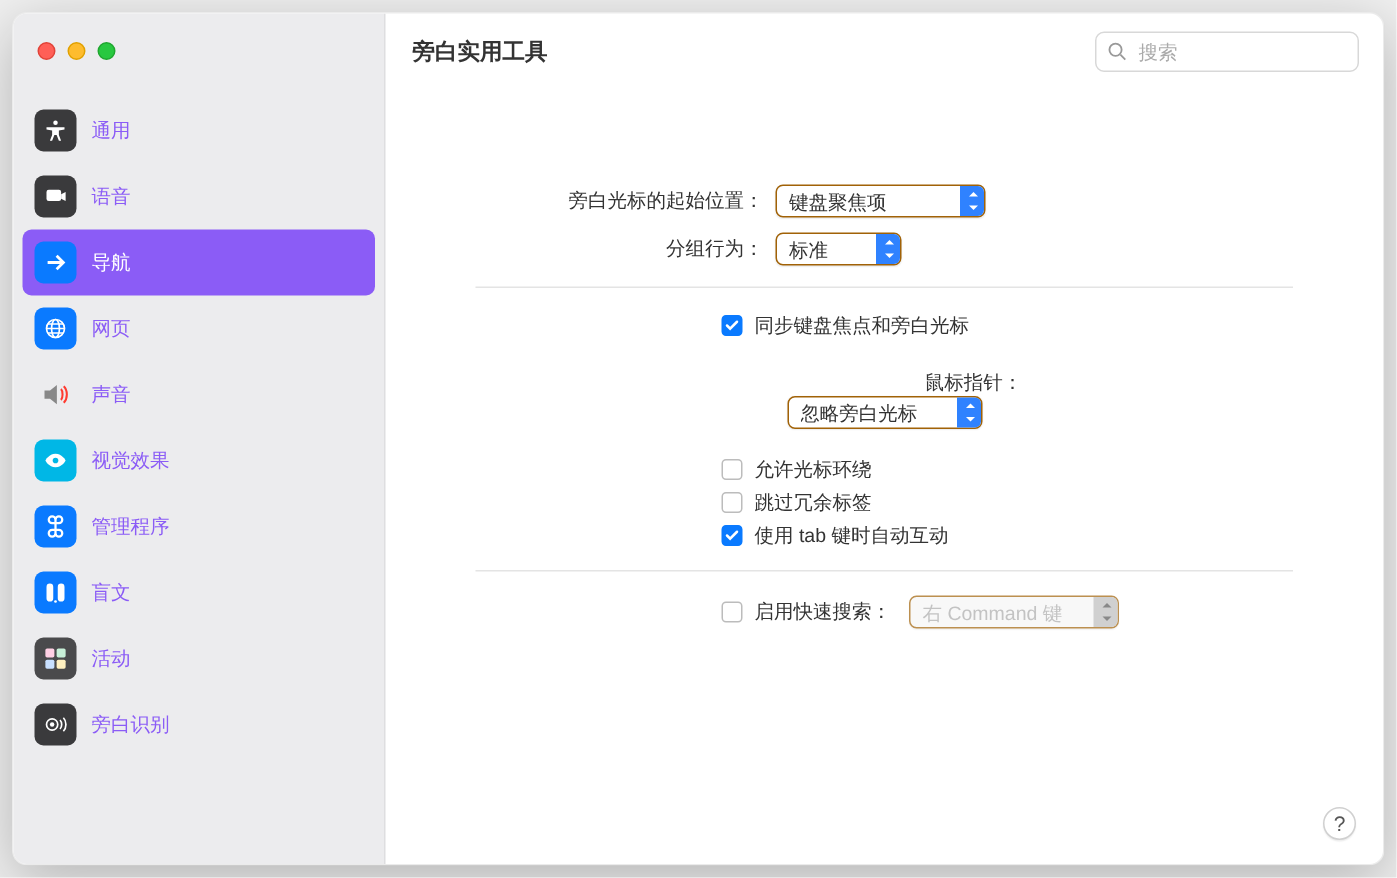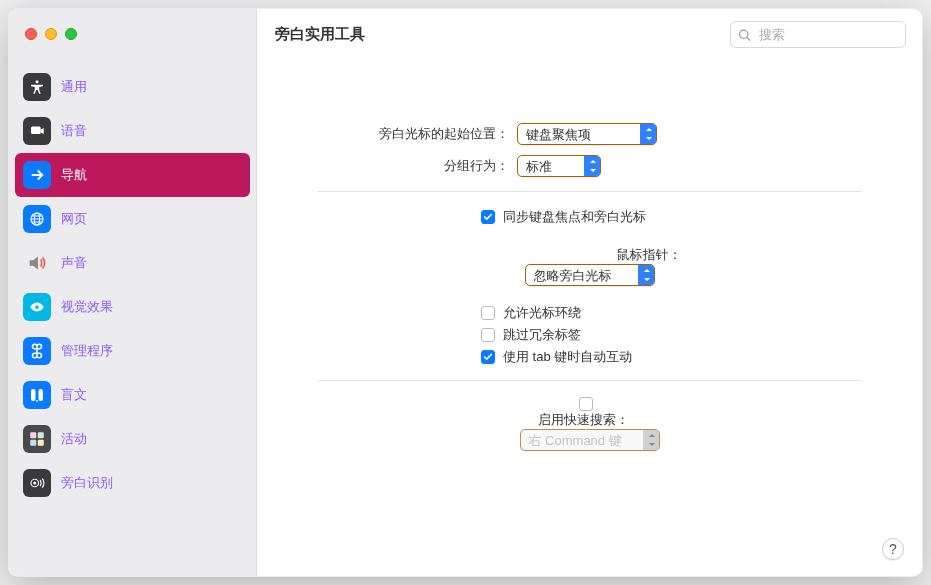--- a/index.html
+++ b/index.html
@@ -83,21 +83,21 @@
       display: flex;
       align-items: center;
       height: 44px;
       padding: 0 14px;
       gap: 10px;
       font-size: 13px;
       color: #8b5cf6;
       cursor: default;
     }
     .sidebar-item.selected {
-      background: #be185d;
+      background: #8b5cf6;
       color: #fff;
       border-radius: 6px;
       margin: 0 6px;
       padding: 0 8px;
     }
     .sidebar-item .sicon-box {
       width: 28px; height: 28px;
       border-radius: 6px;
       display: flex;
       align-items: center;
@@ -217,21 +217,20 @@
     .row-mouse {
       display: flex;
       align-items: center;
       margin: 20px 0 18px 0;
       flex-direction: column;
     }
     .row-quick {
       display: flex;
       align-items: center;
       margin-top: 6px;
-      flex-direction: column;
     }
     select.mac[disabled] {
       color: #aaa;
       background: #f6f6f6;
     }
     .help-button {
       position: absolute;
       right: 18px;
       bottom: 16px;
       width: 22px; height: 22px;

